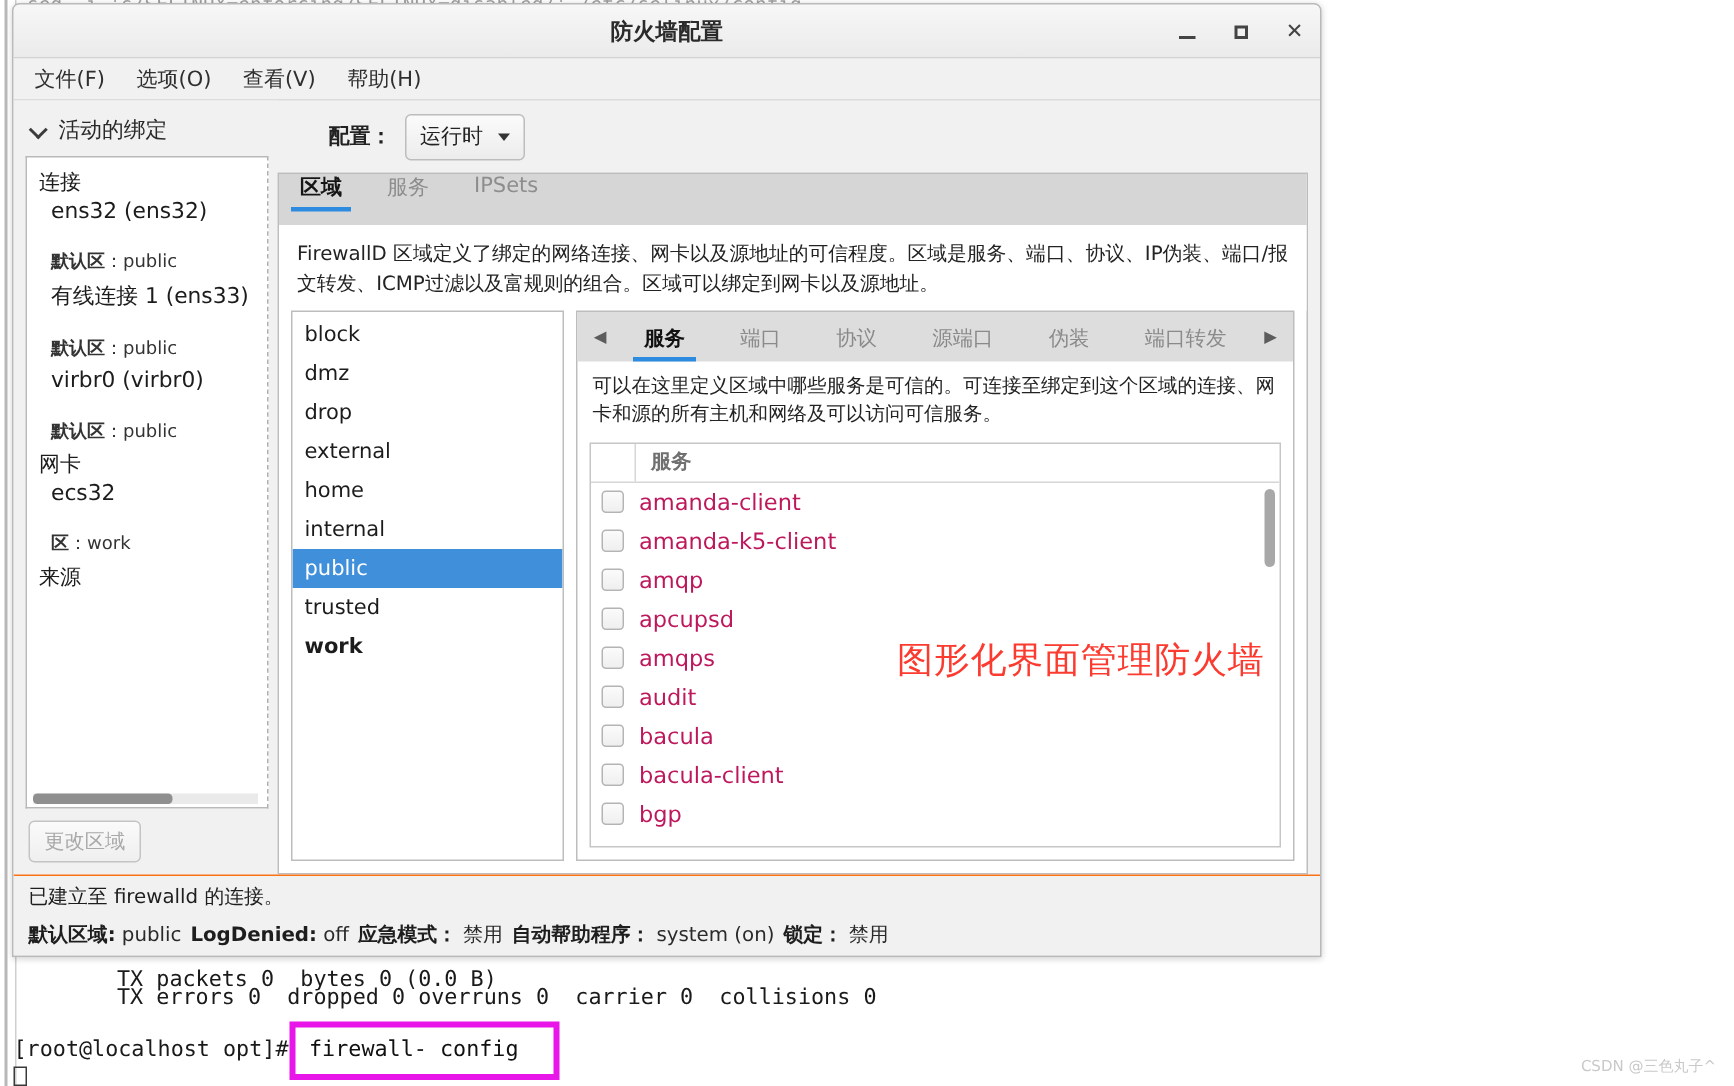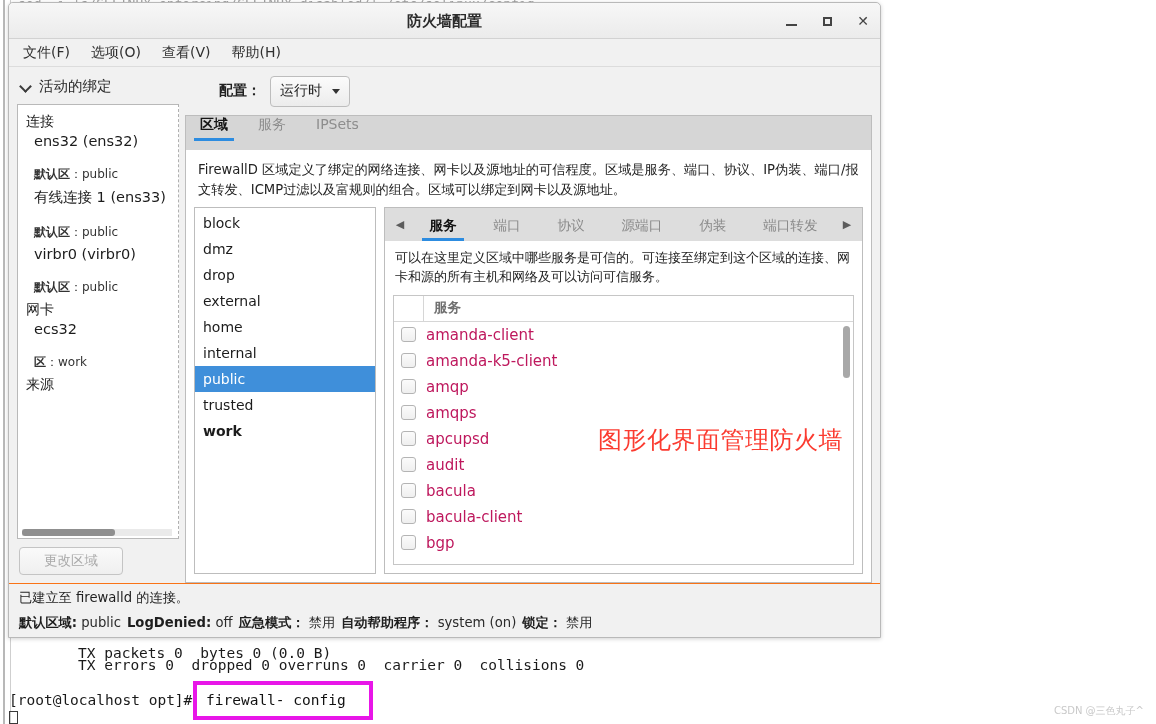--- a/index.html
+++ b/index.html
@@ -113,21 +113,21 @@
   .conn { margin: 2px 0 5px 10px; }
   .conn-name { font-size: 14.5px; color: #1c1c1c; white-space: nowrap; }
   .conn-sub { font-size: 12px; color: #333; margin-top: 17px; white-space: nowrap; }
   .conn-sub b { font-weight: 700; }
   .hscroll {
     position: absolute; left: 4px; right: 6px; bottom: 2px; height: 7px; background: #eaeaea;
   }
   .hscroll i { display: block; width: 62%; height: 7px; background: #8f8f8f; border-radius: 3px; }
 
   .chgbtn {
-    margin: 8px 0 4px 2px; width: 104px; height: 28px;
+    margin: 8px 0 4px 2px; width: 75px; height: 28px;
     background: linear-gradient(#fafafa, #efefef);
     border: 1px solid #c4c4c4; border-radius: 4px;
     font-size: 13.5px; color: #a9a9a9;
     display: flex; align-items: center; justify-content: center; cursor: default;
   }
 
   
   .rightpanel { flex: 1 1 auto; display: flex; flex-direction: column; min-width: 0; padding: 0 8px 0 0; }
   .cfgrow { height: 48px; flex: 0 0 48px; display: flex; align-items: center; gap: 9px; padding-left: 6px; }
   .cfglabel { font-size: 14px; font-weight: 700; color: #222; margin-left: 28px; }
@@ -365,25 +365,25 @@
                 <div class="trow">
                   <div class="cbx"></div>
                   <div class="tlabel">amanda-k5-client</div>
                 </div>
                 <div class="trow">
                   <div class="cbx"></div>
                   <div class="tlabel">amqp</div>
                 </div>
                 <div class="trow">
                   <div class="cbx"></div>
+                  <div class="tlabel">apcupsd</div>
+                </div>
+                <div class="trow">
+                  <div class="cbx"></div>
                   <div class="tlabel">amqps</div>
-                </div>
-                <div class="trow">
-                  <div class="cbx"></div>
-                  <div class="tlabel">apcupsd</div>
                 </div>
                 <div class="trow">
                   <div class="cbx"></div>
                   <div class="tlabel">audit</div>
                 </div>
                 <div class="trow">
                   <div class="cbx"></div>
                   <div class="tlabel">bacula</div>
                 </div>
                 <div class="trow">

